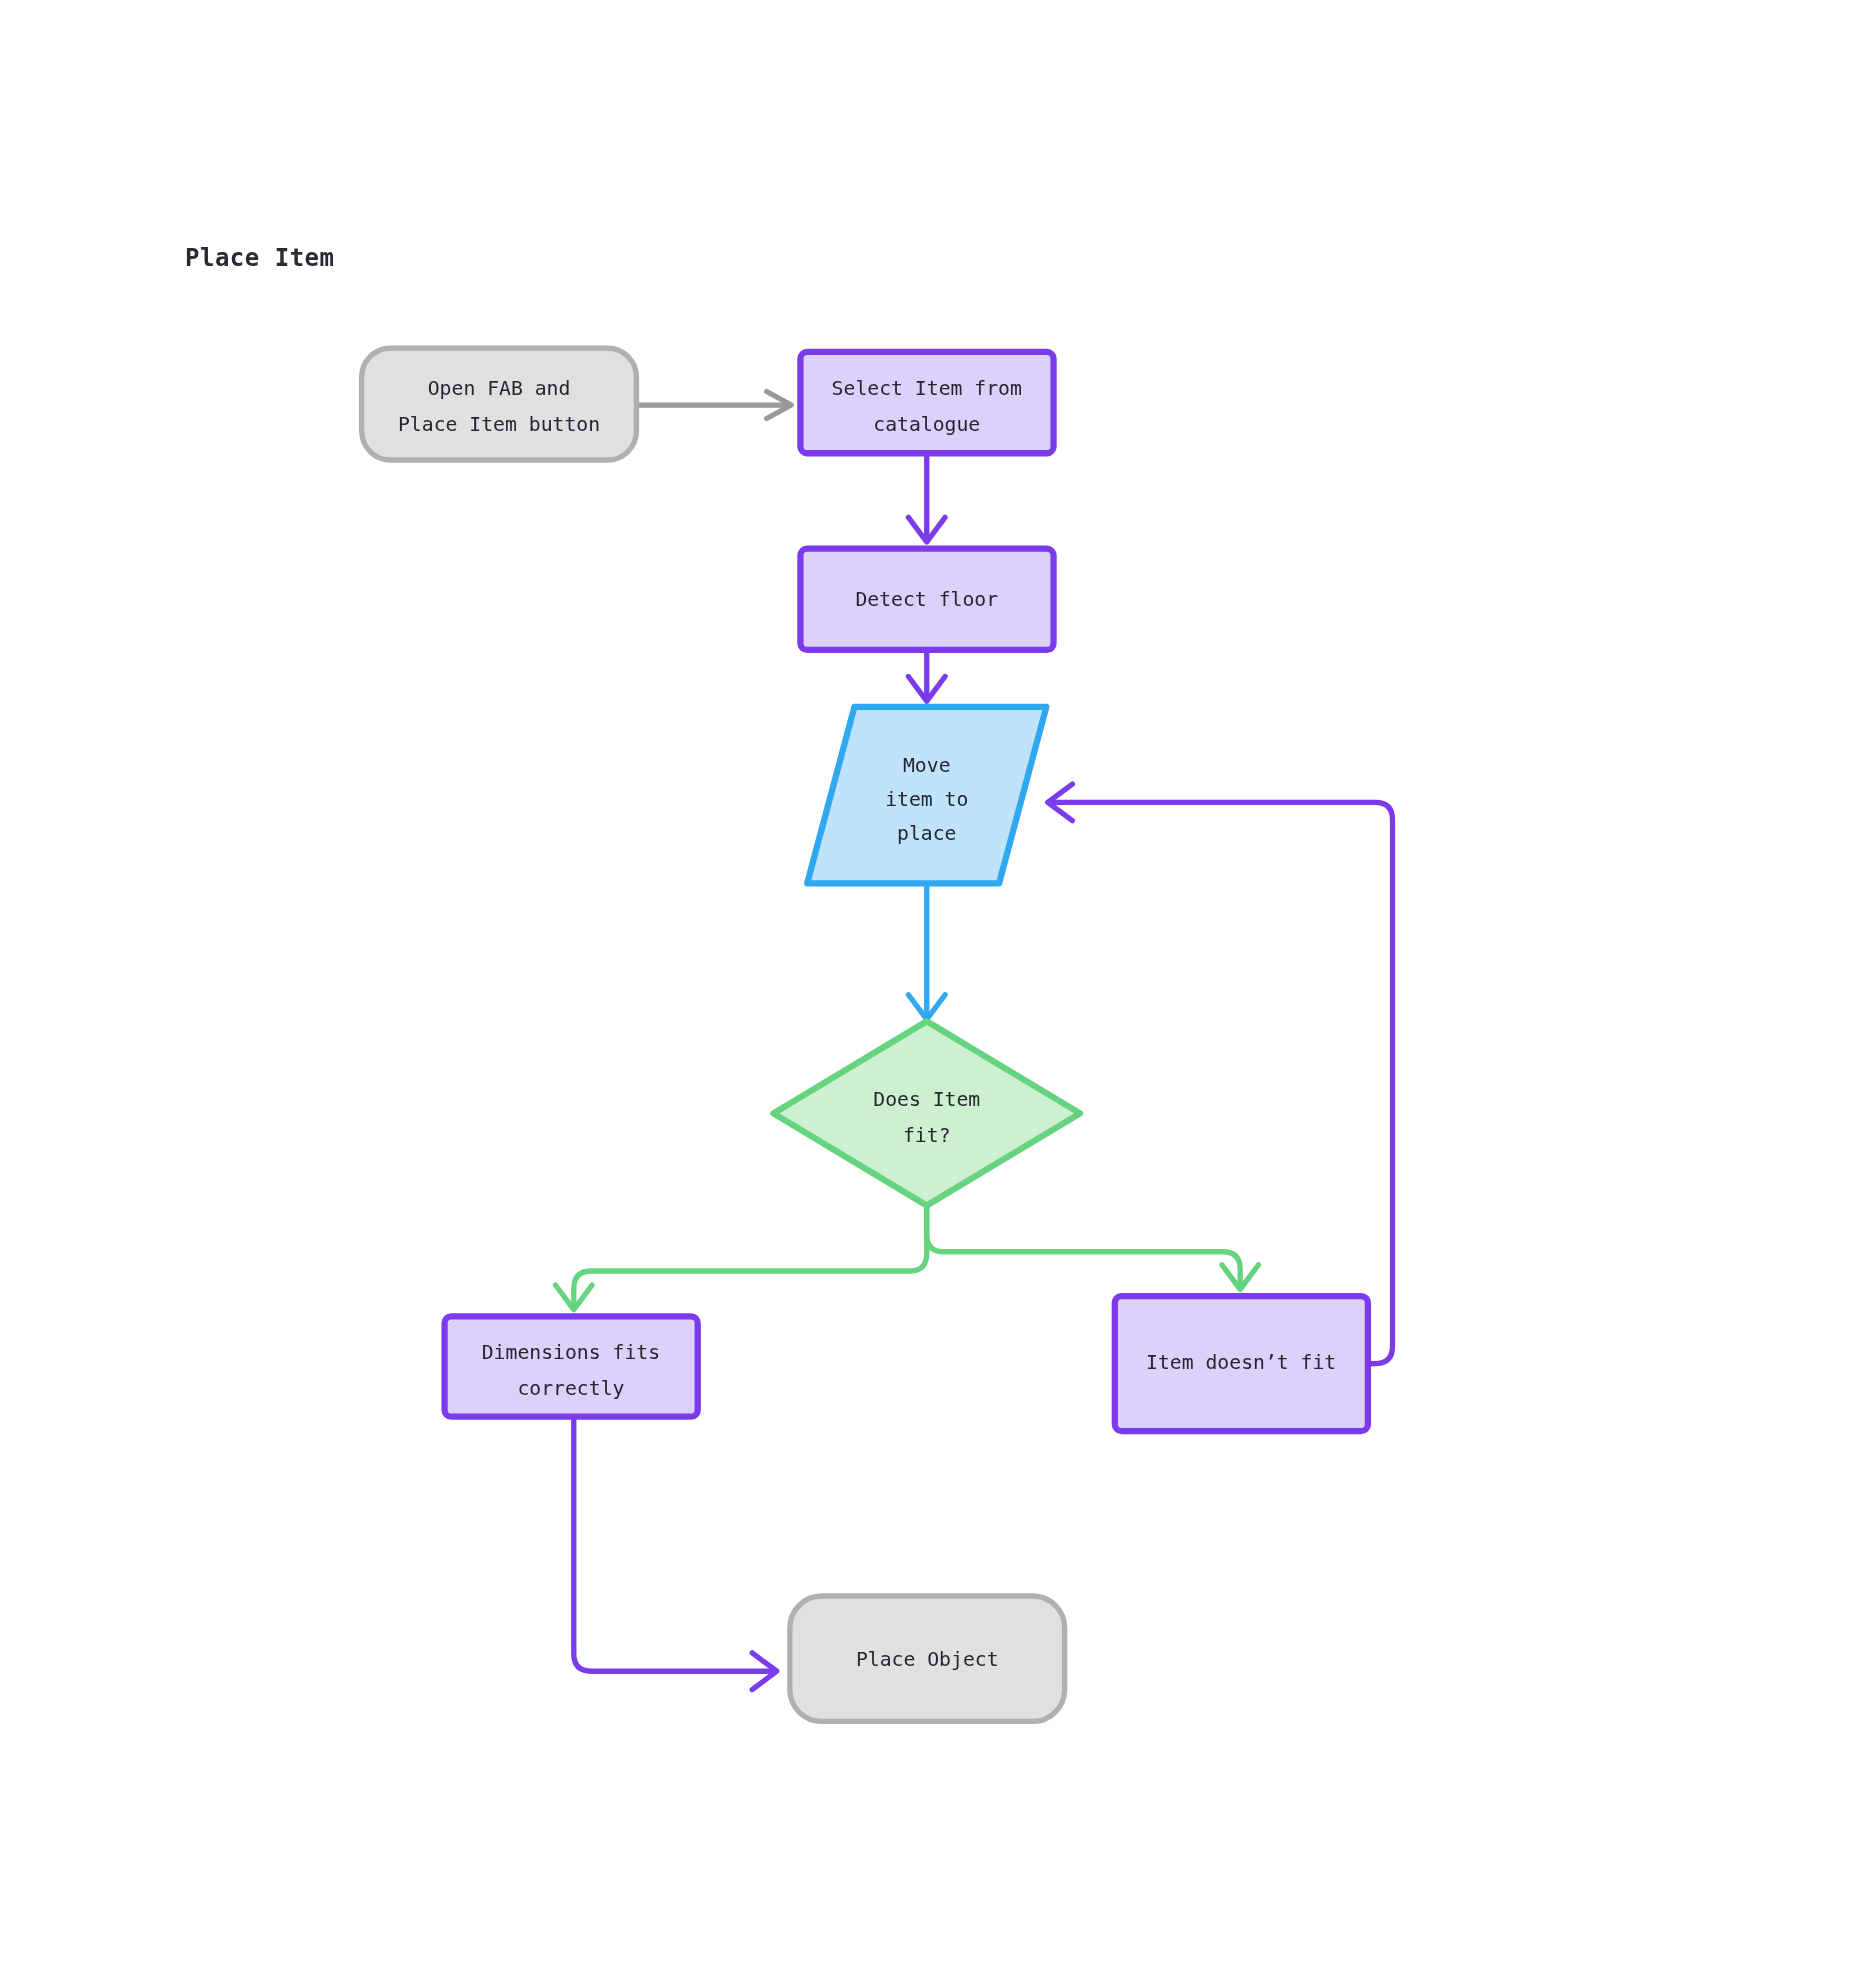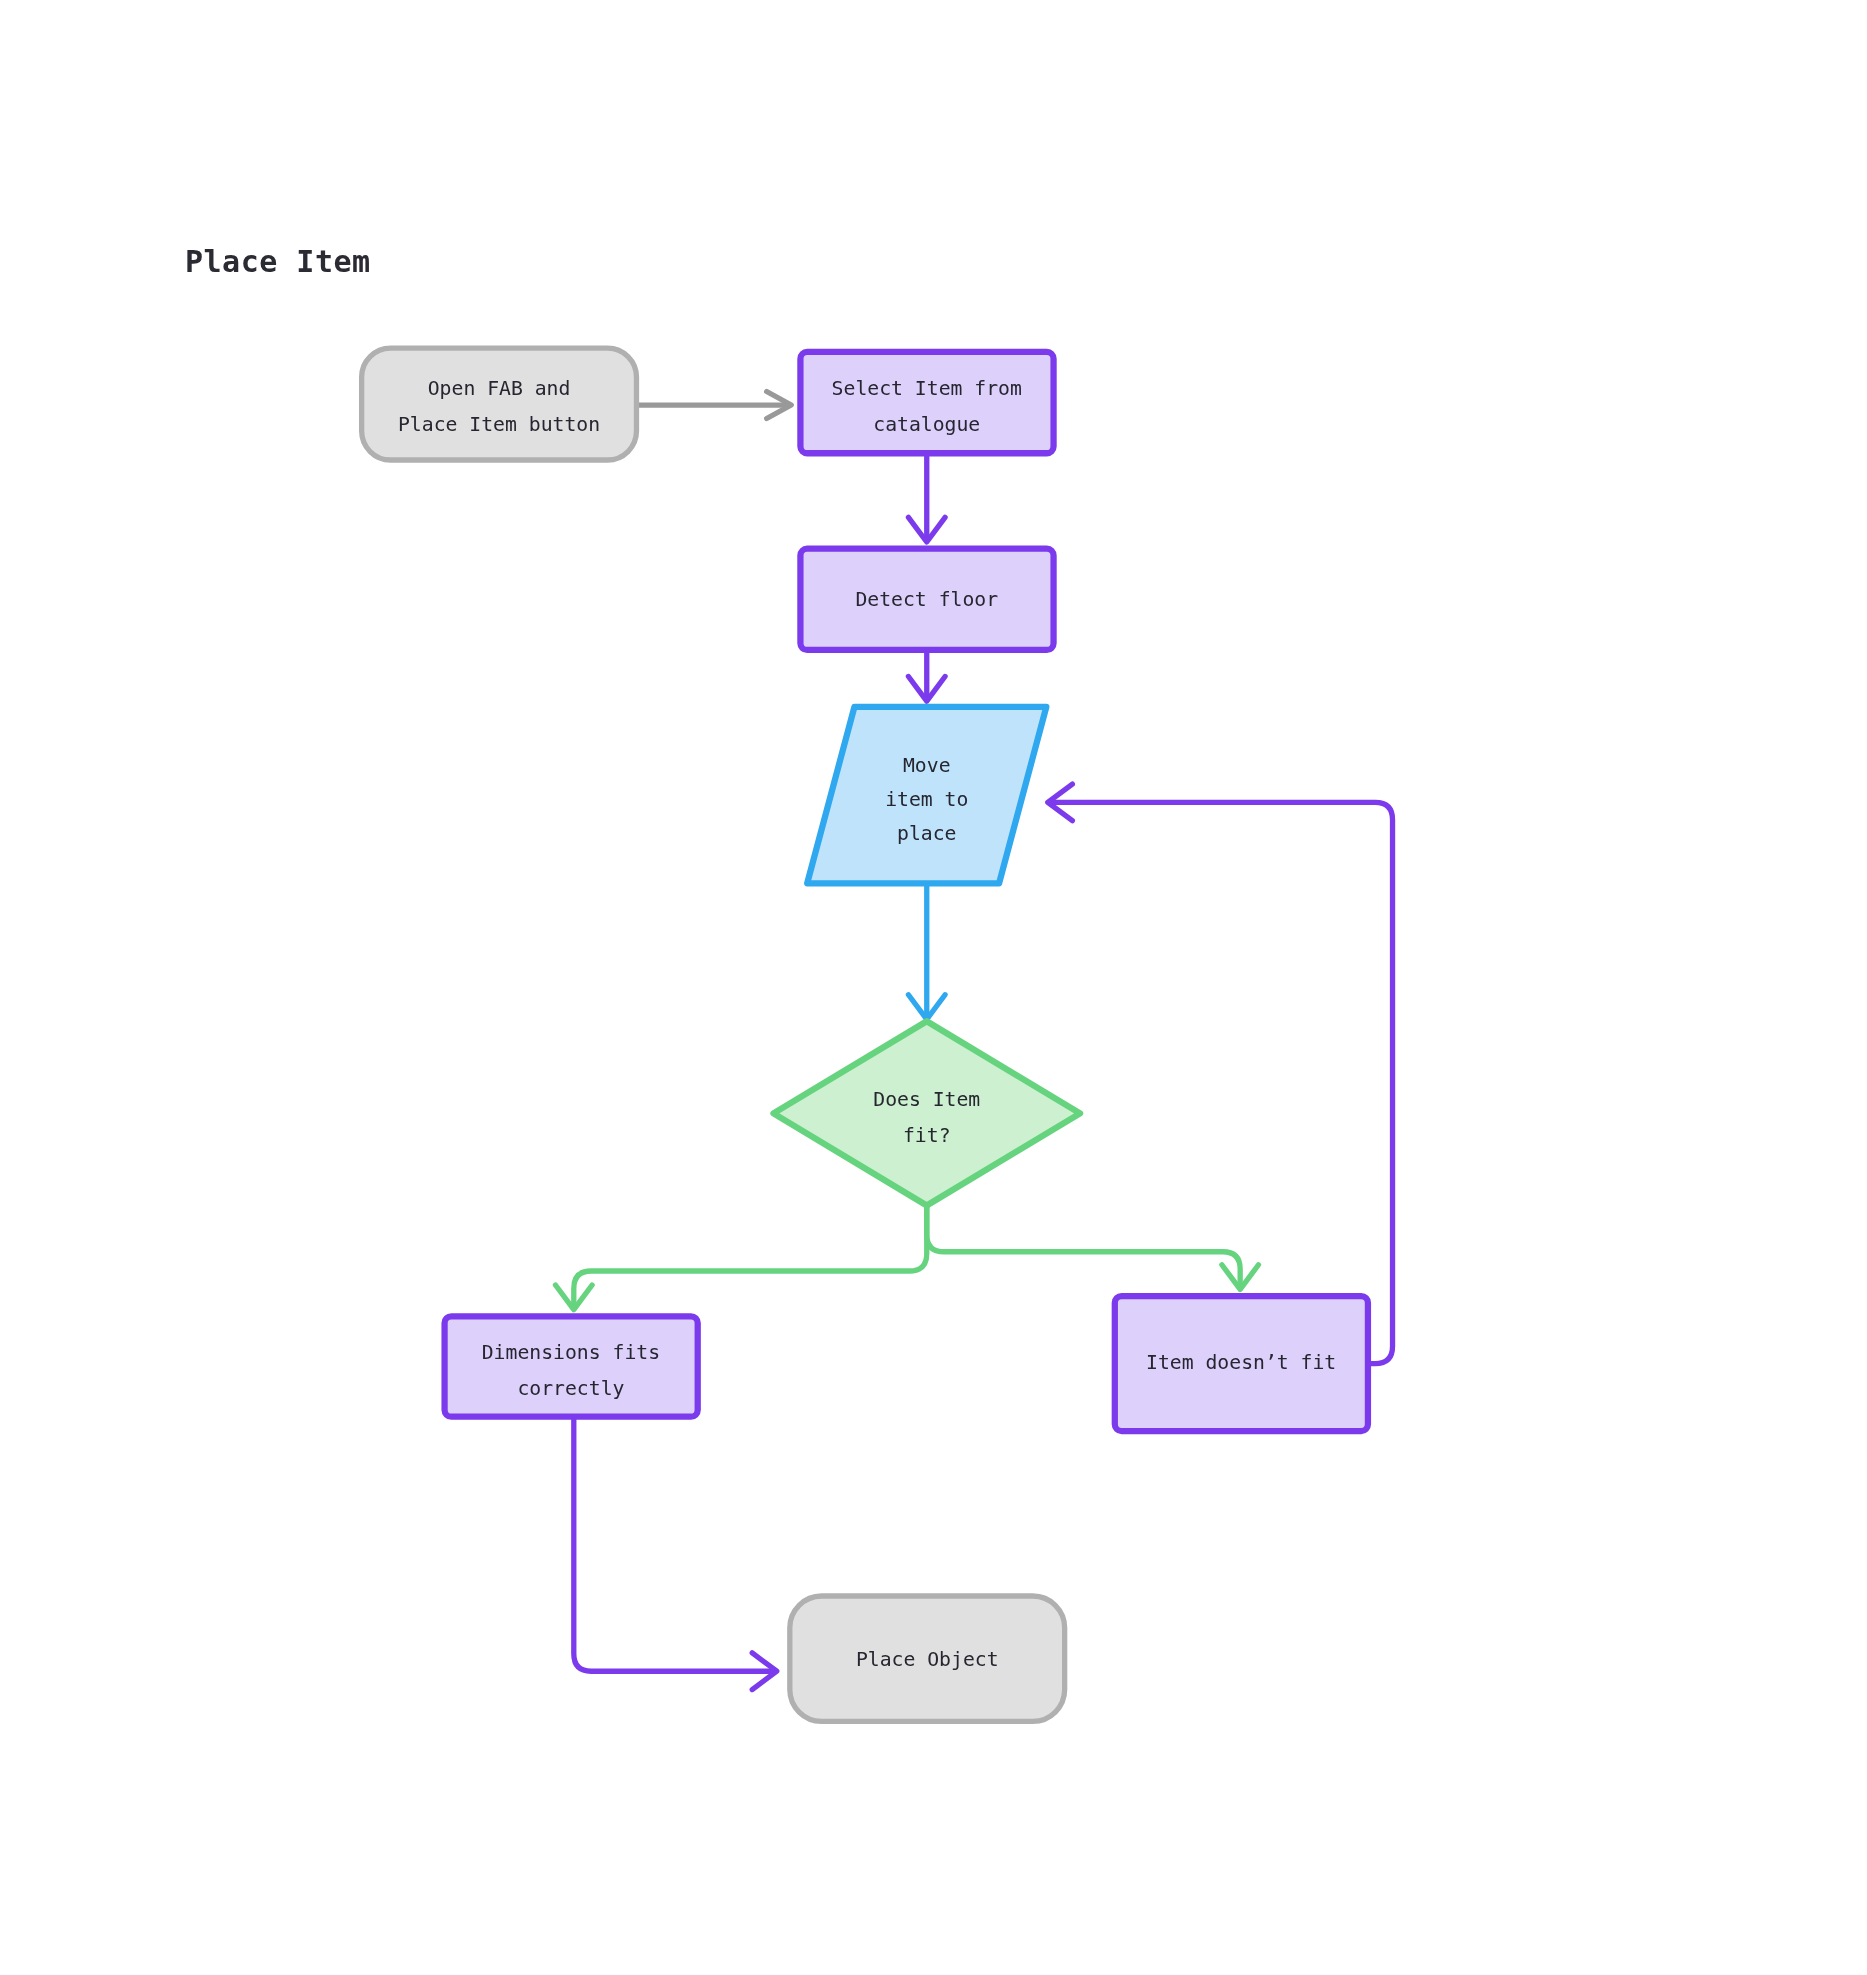--- a/index.html
+++ b/index.html
@@ -17,21 +17,21 @@
     position: relative;
     width: 1867px;
     height: 1975px;
     background: #ffffff;
   }
   #diagram-title {
     position: absolute;
     left: 185px;
     top: 244px;
     font-family: "DejaVu Sans Mono", "Liberation Mono", monospace;
-    font-size: 30px;
+    font-size: 24px;
     font-weight: bold;
     letter-spacing: 0.5px;
     color: #2b2b33;
     white-space: nowrap;
   }
   svg#flow {
     position: absolute;
     left: 0;
     top: 0;
     width: 1867px;

